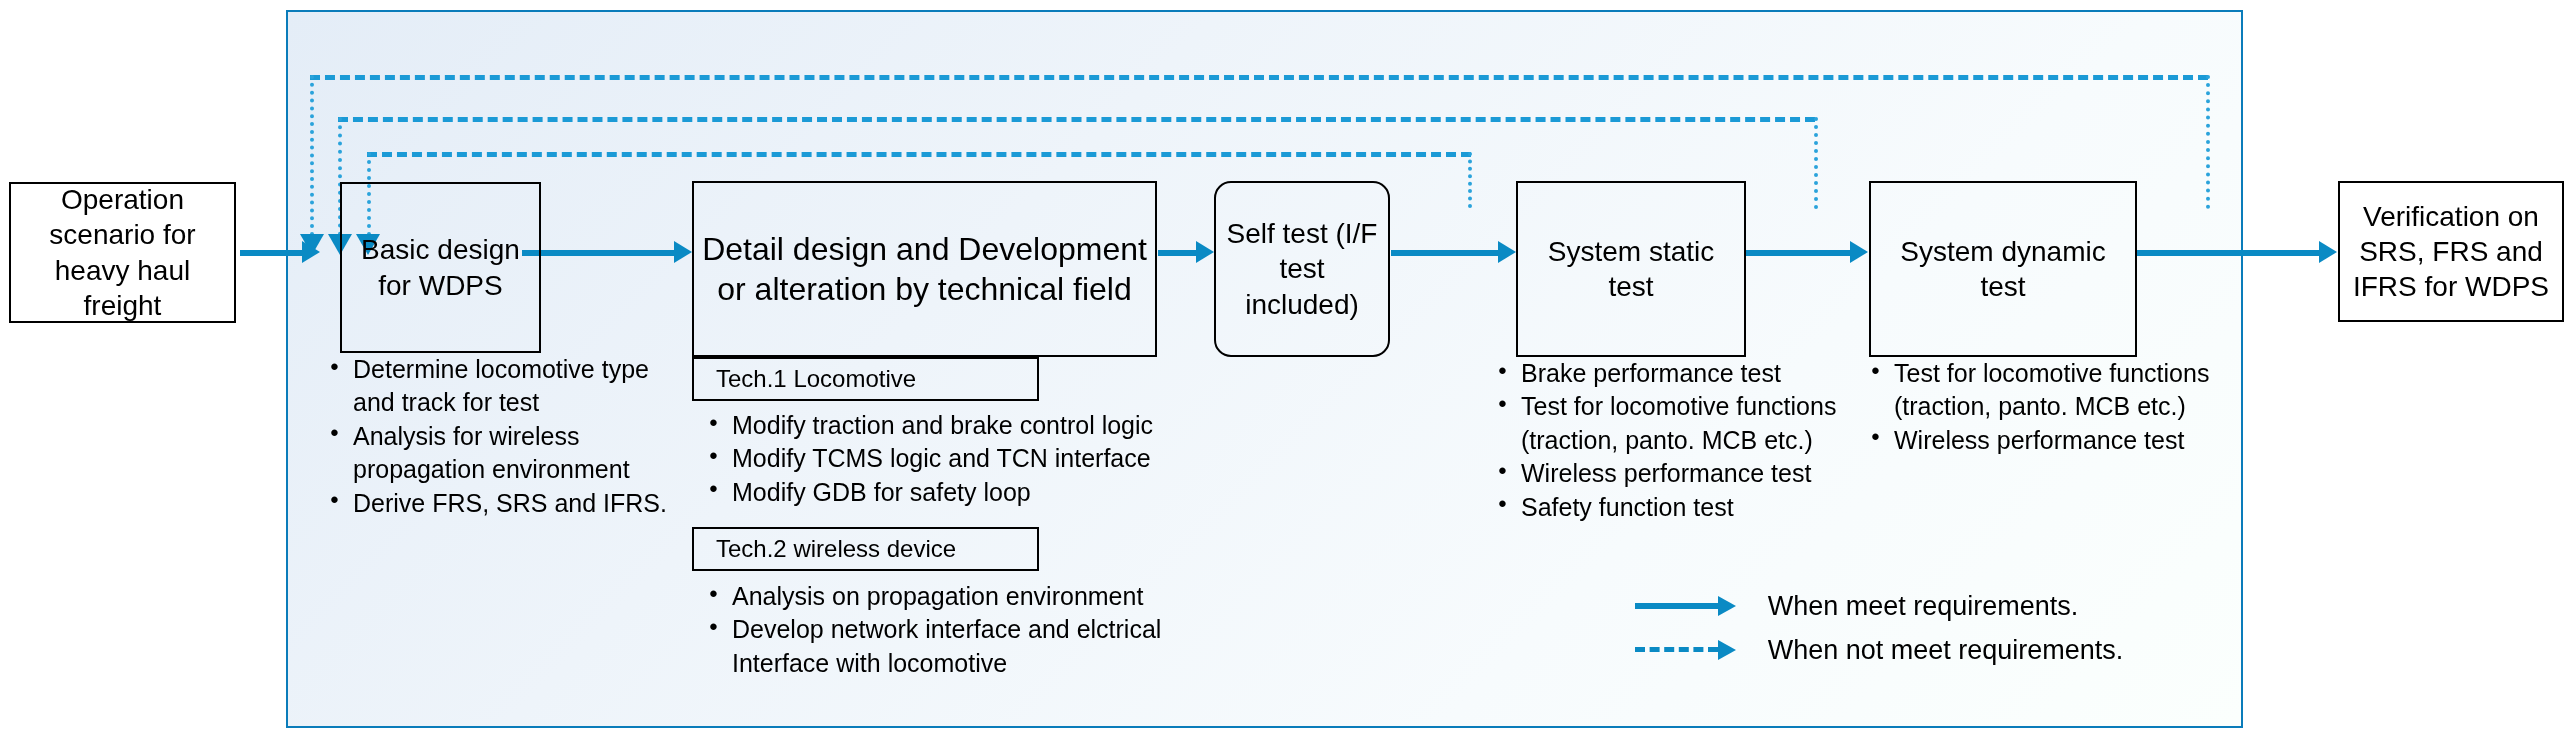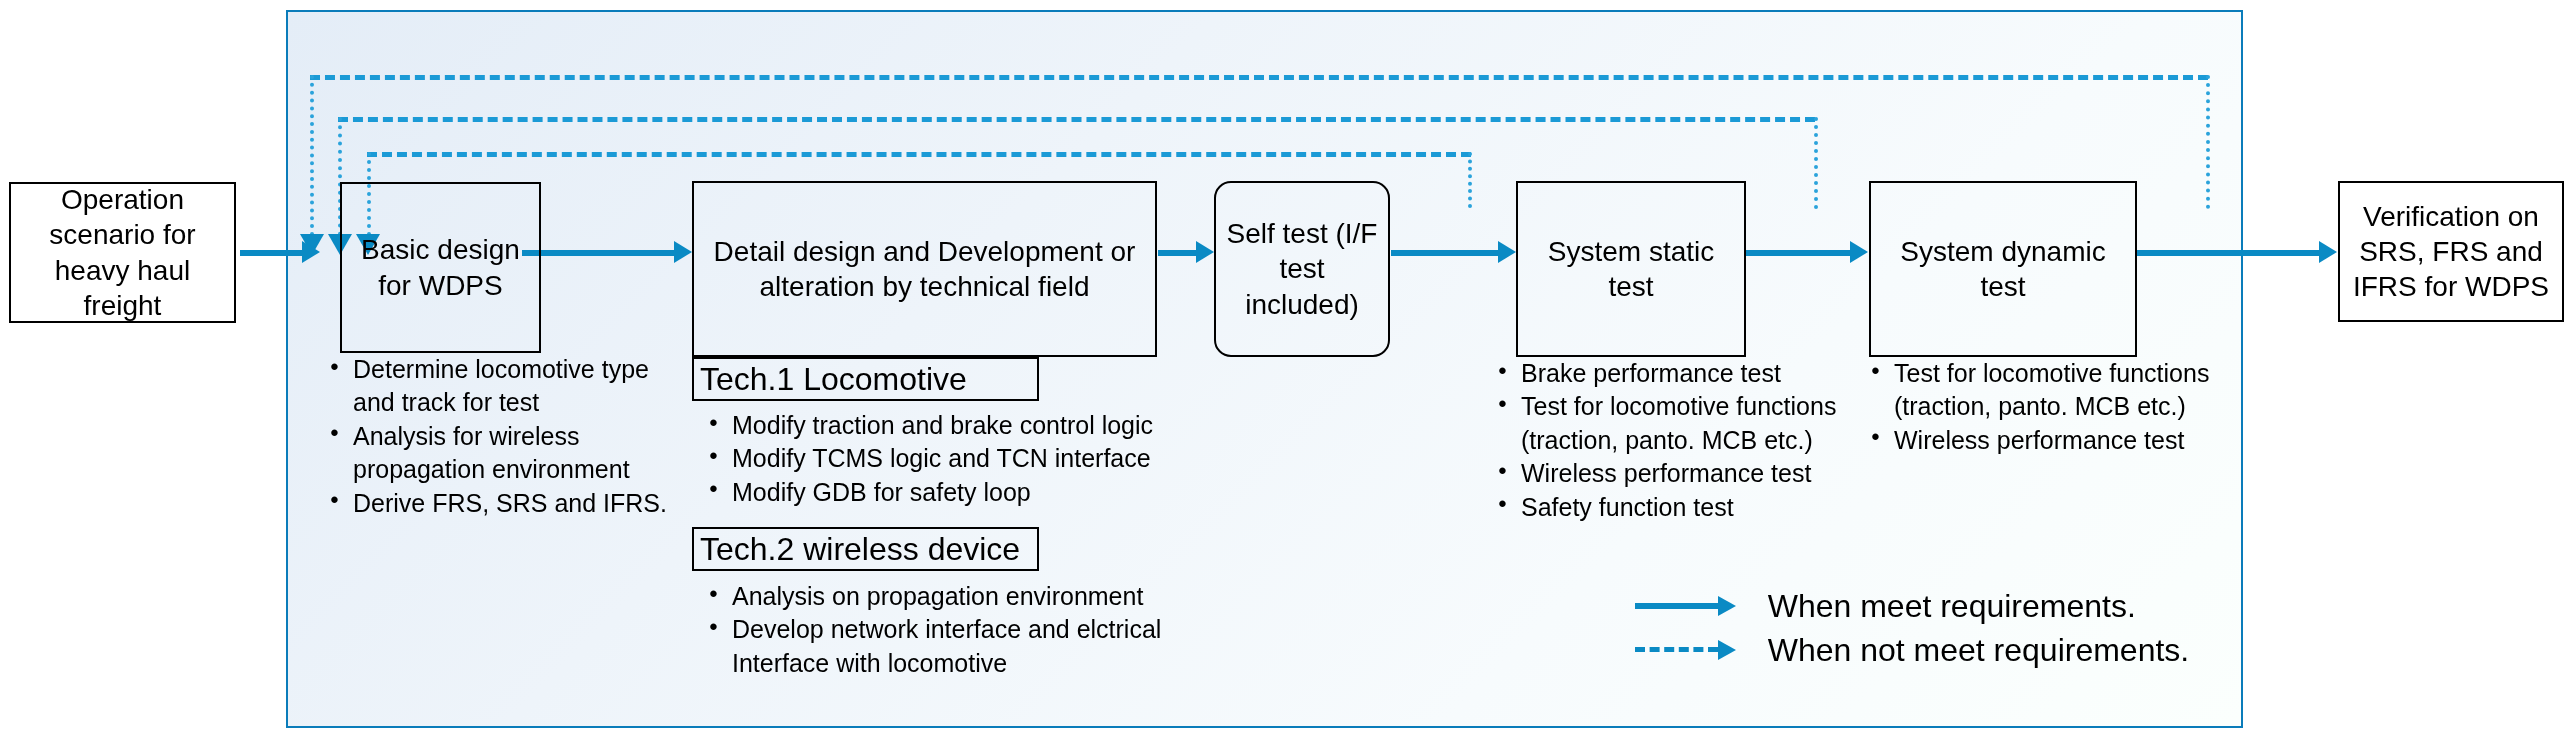--- a/index.html
+++ b/index.html
@@ -36,35 +36,35 @@
     align-items: center;
     justify-content: center;
     text-align: center;
     color: #000;
     line-height: 1.26;
   }
   .box .txt { display: block; padding: 0 5.6px; }
 
   #box-operation  { left: 9px;   top: 182px; width: 227px; height: 141px; font-size: 28px; }
   #box-basic      { left: 340px;  top: 182px; width: 201px; height: 171px; font-size: 28px; }
-  #box-detail     { left: 692px;  top: 181px; width: 465px; height: 176px; font-size: 28px; }
+  #box-detail     { left: 692px;  top: 181px; width: 465px; height: 176px; font-size: 32px; }
   #box-selftest   { left: 1214px; top: 181px; width: 176px; height: 176px; font-size: 28px; border-radius: 17px; }
   #box-static     { left: 1516px; top: 181px; width: 230px; height: 176px; font-size: 28px; }
   #box-dynamic    { left: 1869px; top: 181px; width: 268px; height: 176px; font-size: 28px; }
   #box-verify     { left: 2338px; top: 181px; width: 226px; height: 141px; font-size: 28px; }
 
   
   .tech-label {
     position: absolute;
     border: 2.8px solid #000;
     box-sizing: border-box;
     display: flex;
     align-items: center;
-    padding-left: 6px;
-    font-size: 32px;
+    padding-left: 22px;
+    font-size: 24px;
     color: #000;
     background: transparent;
   }
   #tech1 { left: 692px; top: 357px; width: 347px; height: 44px; }
   #tech2 { left: 692px; top: 527px; width: 347px; height: 44px; }
 
   
   .bullets {
     position: absolute;
     color: #000;
@@ -124,21 +124,21 @@
     border-left: 12.7px solid transparent;
     border-right: 12.7px solid transparent;
     border-top: 21px solid #0a8ac4;
   }
 
   
   .legend {
     position: absolute;
     left: 1635px; top: 584px;
     width: 564px;
-    font-size: 32px;
+    font-size: 27px;
     color: #000;
   }
   .legend-row {
     display: flex;
     align-items: center;
     height: 44px;
   }
   .legend-glyph {
     position: relative;
     width: 120px; height: 21px;

